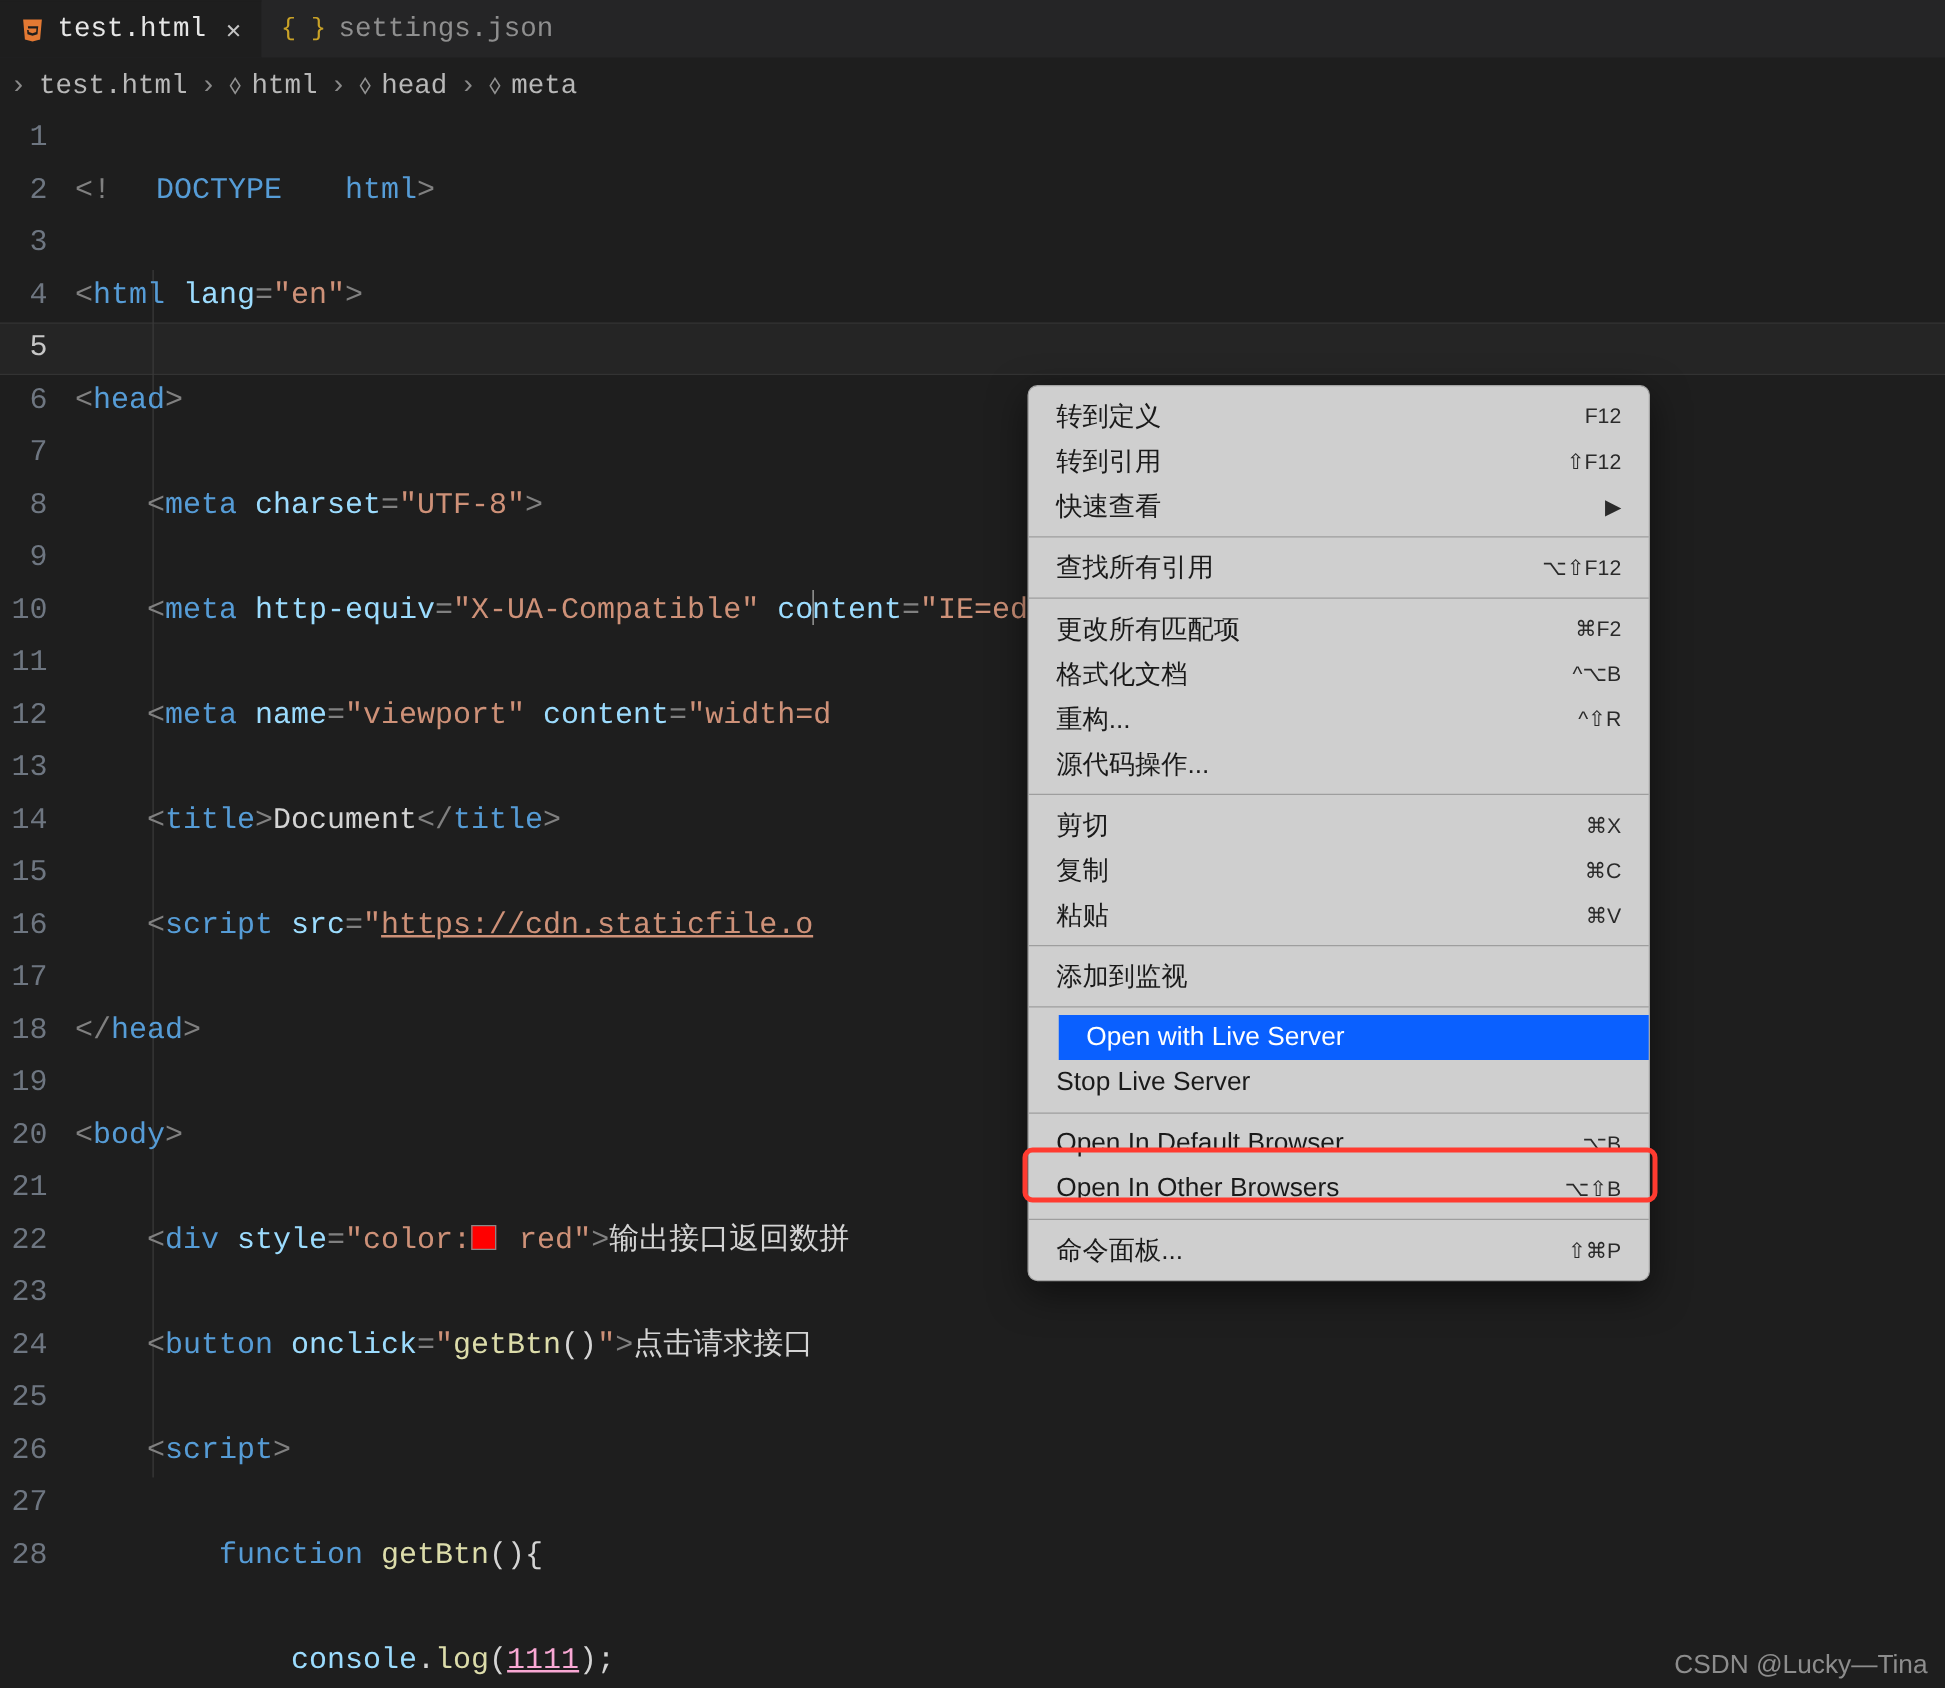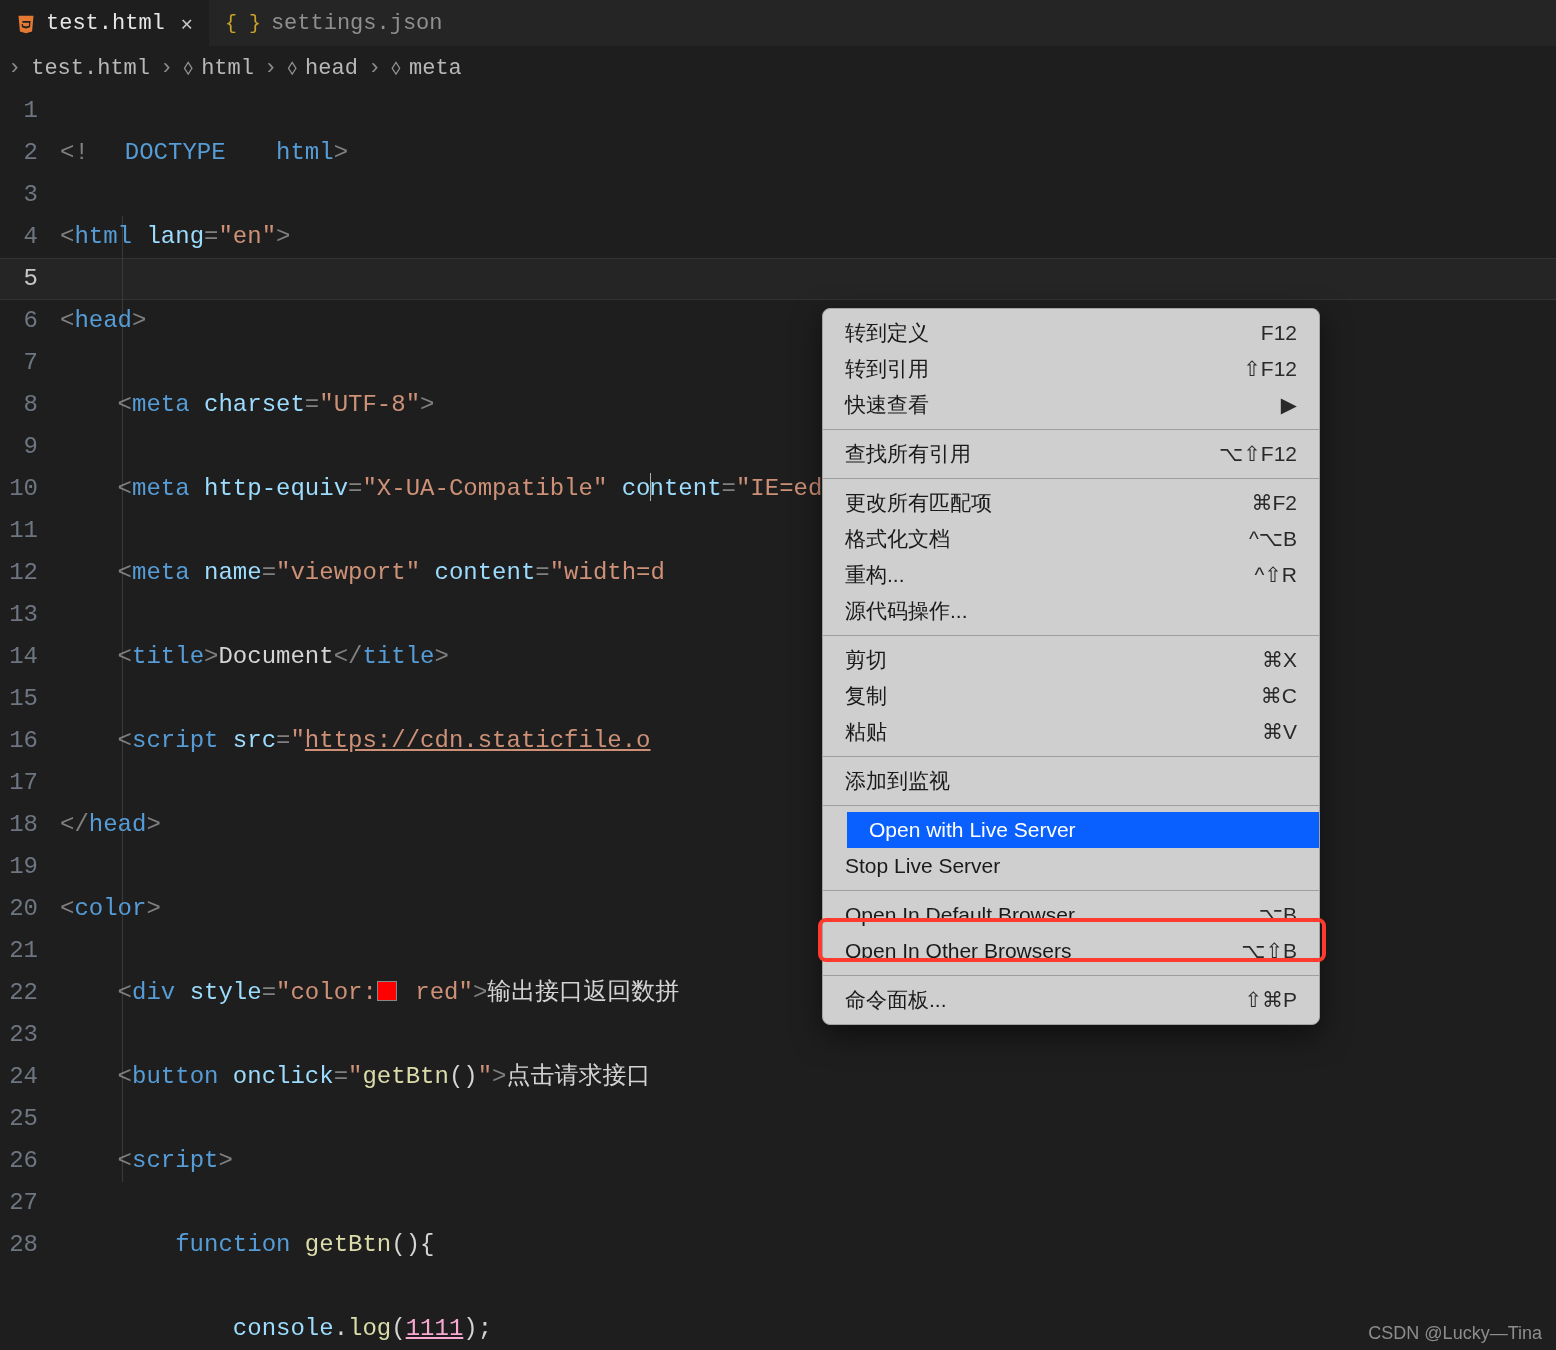--- a/index.html
+++ b/index.html
@@ -35,27 +35,27 @@
   .vr { color: #9cdcfe; }      
   .nr { color: #f9a8d4; text-decoration: underline; }      
   .tx { color: #d4d4d4; }      
   .dt { color: #569cd6; margin-left: 36px; }      
   .lk { text-decoration: underline; }
   .sw { display:inline-block; width:20px; height:20px; background:#ff0000; border:1px solid #888; vertical-align:-2px; margin-right:4px; }
   .cursor { display:inline-block; width:1px; height:28px; background:#aeafad; vertical-align:-6px; margin:0 -1px; }
   
   .menu { position: absolute; top: 308px; left: 822px; width: 498px; background: #cfcfcf; border: 1px solid #a3a3a3; border-radius: 8px; box-shadow: 0 10px 30px rgba(0,0,0,.5); font-family: -apple-system, "PingFang SC", sans-serif; font-size: 21px; color: #1a1a1a; padding: 6px 0; }
   .menu .item { display: flex; justify-content: space-between; align-items: center; padding: 6px 22px; height: 36px; }
-  .menu .item .kbd { color: #2a2a2a; font-size: 21px; }
+  .menu .item .kbd { color: #2a2a2a; font-size: 17px; }
   .menu .item.sel { background: #0a60ff; color: #ffffff; margin-left: 24px; }
   .menu .item.sel .kbd { color: #e8f0ff; }
   .menu hr { border: none; border-top: 1px solid #9e9e9e; margin: 6px 0; }
   .hl-box { position: absolute; border: 4px solid #ff3b30; border-radius: 8px; pointer-events: none; }
   
-  .wm { position: absolute; right: 14px; bottom: 6px; color: #8d8d8d; font-family: -apple-system, sans-serif; font-size: 18px; }
+  .wm { position: absolute; right: 14px; bottom: 6px; color: #8d8d8d; font-family: -apple-system, sans-serif; font-size: 21px; }
   .file-html-icon svg path { fill:#e37933; }
 </style>
 </head>
 <body>
 
 <div class="tabbar">
   <div class="tab active">
     <span class="file-icon file-html-icon">
       <svg width="20" height="20" viewBox="0 0 24 24">
           <path d="M3 2h18l-1.7 19L12 23l-7.3-2L3 2zm4.5 5.5l.3 3h8l-.3 3.5-3.5 1-3.5-1-.2-2H6.8l.4 4 4.8 1.4 4.8-1.4.7-7.5H7.5z"></path>
@@ -128,21 +128,21 @@
   <div class="code">
 <div class="line"><span class="p">&lt;!</span><span class="dt">DOCTYPE</span><span class="dt"> html</span><span class="p">&gt;</span></div>
 <div class="line"><span class="p">&lt;</span><span class="tg">html</span><span class="at"> lang</span><span class="p">=</span><span class="st">"en"</span><span class="p">&gt;</span></div>
 <div class="line"><span class="p">&lt;</span><span class="tg">head</span><span class="p">&gt;</span></div>
 <div class="line">    <span class="p">&lt;</span><span class="tg">meta</span><span class="at"> charset</span><span class="p">=</span><span class="st">"UTF-8"</span><span class="p">&gt;</span></div>
 <div class="line">    <span class="p">&lt;</span><span class="tg">meta</span><span class="at"> http-equiv</span><span class="p">=</span><span class="st">"X-UA-Compatible"</span><span class="at"> co</span><span class="cursor"></span><span class="at">ntent</span><span class="p">=</span><span class="st">"IE=edge"</span><span class="p">&gt;</span></div>
 <div class="line">    <span class="p">&lt;</span><span class="tg">meta</span><span class="at"> name</span><span class="p">=</span><span class="st">"viewport"</span><span class="at"> content</span><span class="p">=</span><span class="st">"width=d</span><span style="display:inline-block;width:490px"></span><span class="st">.0"</span><span class="p">&gt;</span></div>
 <div class="line">    <span class="p">&lt;</span><span class="tg">title</span><span class="p">&gt;</span><span class="tx">Document</span><span class="p">&lt;/</span><span class="tg">title</span><span class="p">&gt;</span></div>
 <div class="line">    <span class="p">&lt;</span><span class="tg">script</span><span class="at"> src</span><span class="p">=</span><span class="st">"</span><span class="st lk">https://cdn.staticfile.o</span><span style="display:inline-block;width:490px"></span><span class="st lk">s</span><span class="st">"</span><span class="p">&gt;&lt;/</span><span class="tg">script</span><span class="p">&gt;</span></div>
 <div class="line"><span class="p">&lt;/</span><span class="tg">head</span><span class="p">&gt;</span></div>
-<div class="line"><span class="p">&lt;</span><span class="tg">color</span><span class="p">&gt;</span></div>
+<div class="line"><span class="p">&lt;</span><span class="tg">body</span><span class="p">&gt;</span></div>
 <div class="line">    <span class="p">&lt;</span><span class="tg">div</span><span class="at"> style</span><span class="p">=</span><span class="st">"color:</span><span class="sw"></span><span class="st"> red"</span><span class="p">&gt;</span><span class="tx">输出接口返回数拼</span></div>
 <div class="line">    <span class="p">&lt;</span><span class="tg">button</span><span class="at"> onclick</span><span class="p">=</span><span class="st">"</span><span class="fn">getBtn</span><span class="tx">()</span><span class="st">"</span><span class="p">&gt;</span><span class="tx">点击请求接口</span></div>
 <div class="line">    <span class="p">&lt;</span><span class="tg">script</span><span class="p">&gt;</span></div>
 <div class="line">        <span class="kw">function</span><span class="fn"> getBtn</span><span class="tx">(){</span></div>
 <div class="line">            <span class="vr">console</span><span class="tx">.</span><span class="fn">log</span><span class="tx">(</span><span class="nr">1111</span><span class="tx">);</span></div>
 
 
 
 
 

